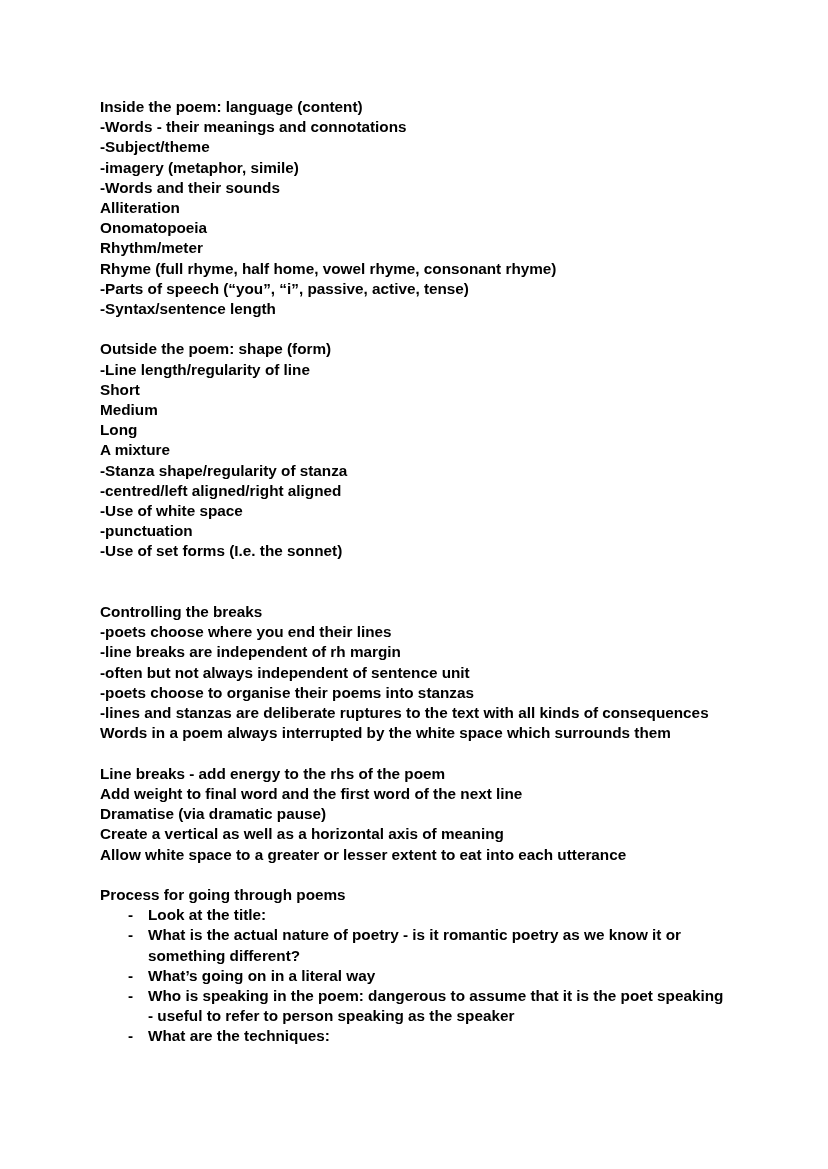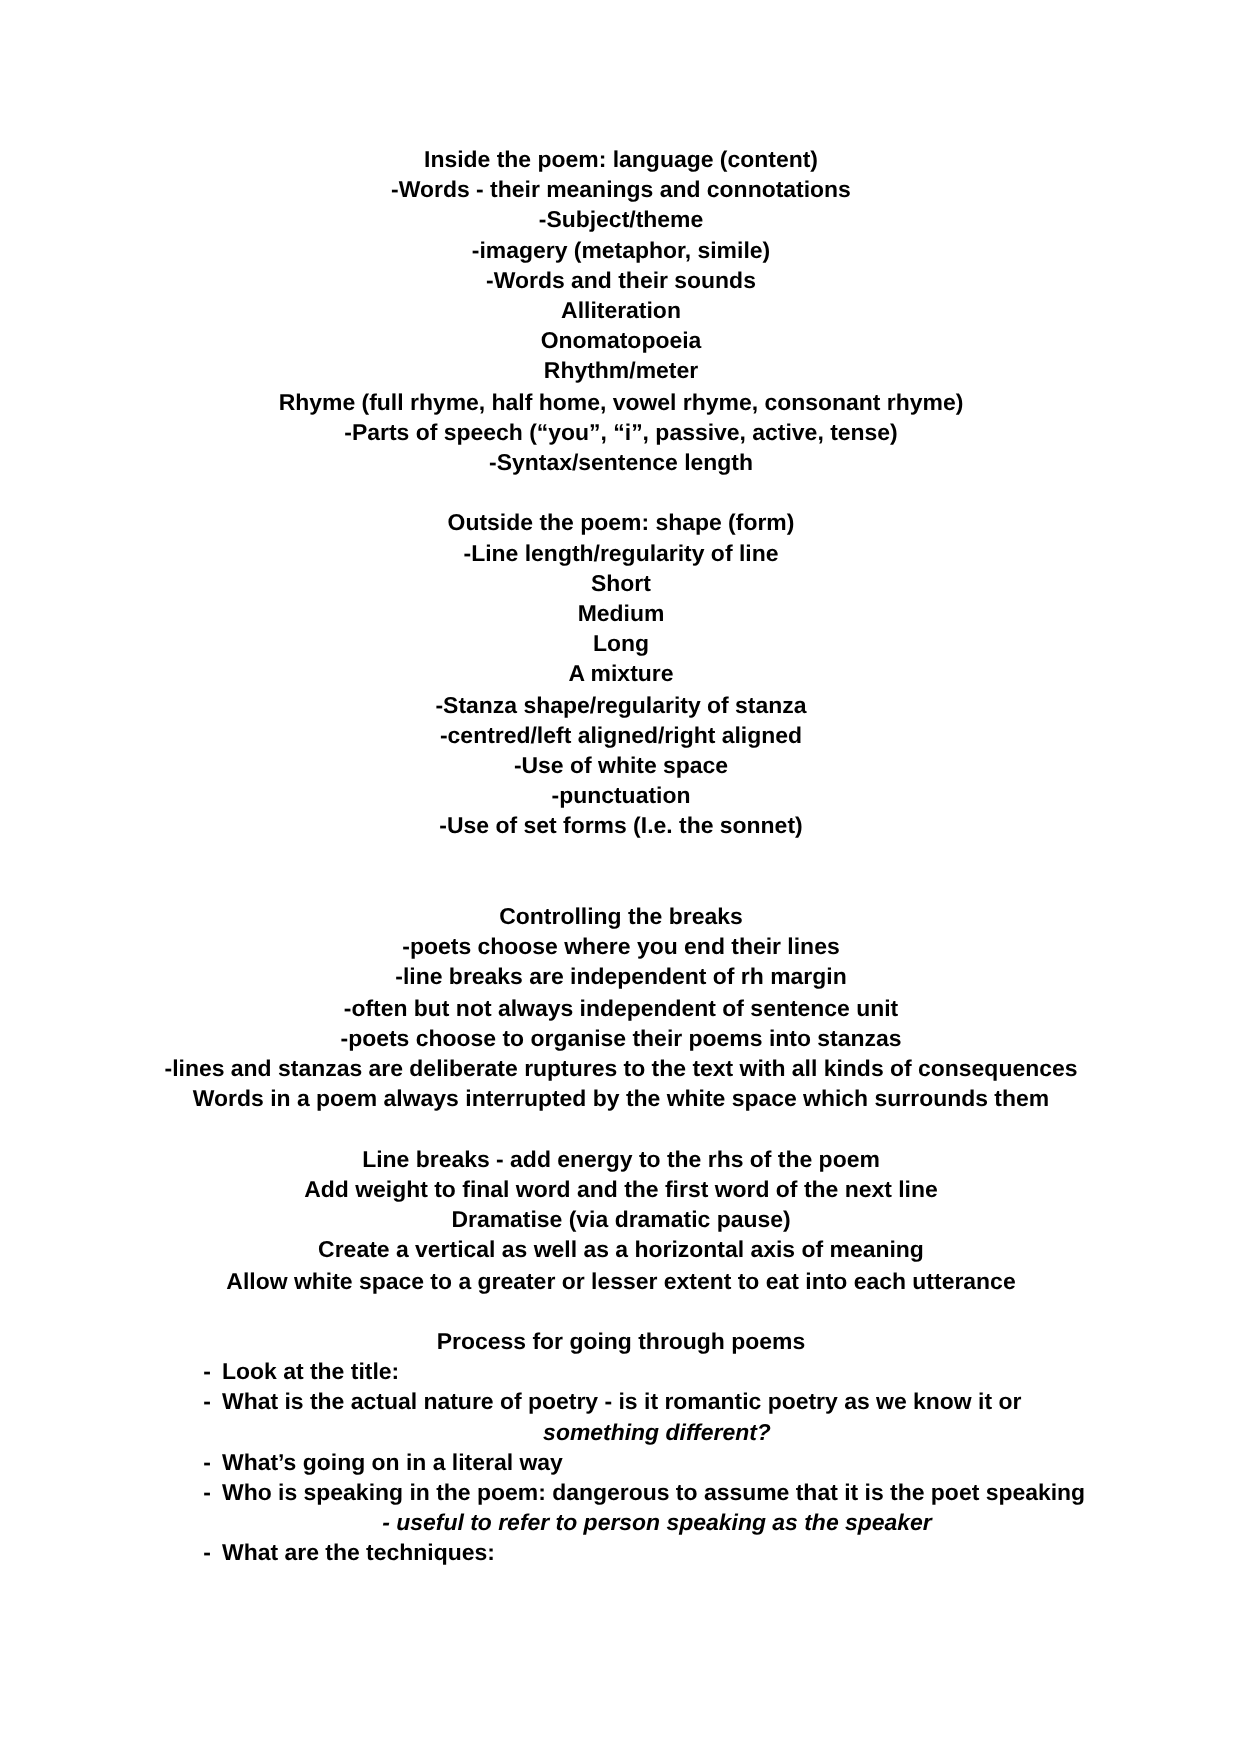--- a/index.html
+++ b/index.html
@@ -6,21 +6,20 @@
     margin: 0;
     padding: 0;
     background: #ffffff;
   }
   .page {
     position: relative;
     width: 828px;
     height: 1169px;
     background: #ffffff;
     overflow: hidden;
-    text-align: center;
   }
   .content {
     padding: 97px 100px 0 100px;
     font-family: "Liberation Sans", sans-serif;
     font-weight: 700;
     font-size: 15.3px;
     line-height: 20.2px;
     color: #000000;
     white-space: pre;
   }
@@ -30,21 +29,20 @@
   .line.bullet {
     display: flex;
     padding-left: 28px;
   }
   .line.bullet .marker {
     flex: 0 0 20px;
     width: 20px;
   }
   .line.bullet-cont {
     padding-left: 48px;
-    font-style: italic;
   }
 </style>
 </head>
 <body>
 
 <div class="page" style="background: rgb(255, 255, 255);">
   <div class="content" style="color: rgb(0, 0, 0);"><div class="line normal">Inside the poem: language (content)</div><div class="line normal">-Words - their meanings and connotations</div><div class="line normal">-Subject/theme</div><div class="line normal">-imagery (metaphor, simile)</div><div class="line normal">-Words and their sounds</div><div class="line normal">Alliteration</div><div class="line normal">Onomatopoeia</div><div class="line normal">Rhythm/meter</div><div class="line normal">Rhyme (full rhyme, half home, vowel rhyme, consonant rhyme)</div><div class="line normal">-Parts of speech (“you”, “i”, passive, active, tense)</div><div class="line normal">-Syntax/sentence length</div><div class="line blank">&nbsp;</div><div class="line normal">Outside the poem: shape (form)</div><div class="line normal">-Line length/regularity of line</div><div class="line normal">Short</div><div class="line normal">Medium</div><div class="line normal">Long</div><div class="line normal">A mixture</div><div class="line normal">-Stanza shape/regularity of stanza</div><div class="line normal">-centred/left aligned/right aligned</div><div class="line normal">-Use of white space</div><div class="line normal">-punctuation</div><div class="line normal">-Use of set forms (I.e. the sonnet)</div><div class="line blank">&nbsp;</div><div class="line blank">&nbsp;</div><div class="line normal">Controlling the breaks</div><div class="line normal">-poets choose where you end their lines</div><div class="line normal">-line breaks are independent of rh margin</div><div class="line normal">-often but not always independent of sentence unit</div><div class="line normal">-poets choose to organise their poems into stanzas</div><div class="line normal">-lines and stanzas are deliberate ruptures to the text with all kinds of consequences</div><div class="line normal">Words in a poem always interrupted by the white space which surrounds them</div><div class="line blank">&nbsp;</div><div class="line normal">Line breaks - add energy to the rhs of the poem</div><div class="line normal">Add weight to final word and the first word of the next line</div><div class="line normal">Dramatise (via dramatic pause)</div><div class="line normal">Create a vertical as well as a horizontal axis of meaning</div><div class="line normal">Allow white space to a greater or lesser extent to eat into each utterance</div><div class="line blank">&nbsp;</div><div class="line normal">Process for going through poems</div><div class="line bullet"><span class="marker">-</span><span>Look at the title:</span></div><div class="line bullet"><span class="marker">-</span><span>What is the actual nature of poetry - is it romantic poetry as we know it or</span></div><div class="line bullet-cont">something different?</div><div class="line bullet"><span class="marker">-</span><span>What’s going on in a literal way</span></div><div class="line bullet"><span class="marker">-</span><span>Who is speaking in the poem: dangerous to assume that it is the poet speaking</span></div><div class="line bullet-cont">- useful to refer to person speaking as the speaker</div><div class="line bullet"><span class="marker">-</span><span>What are the techniques:</span></div></div>
 </div>
 
 </body></html>

